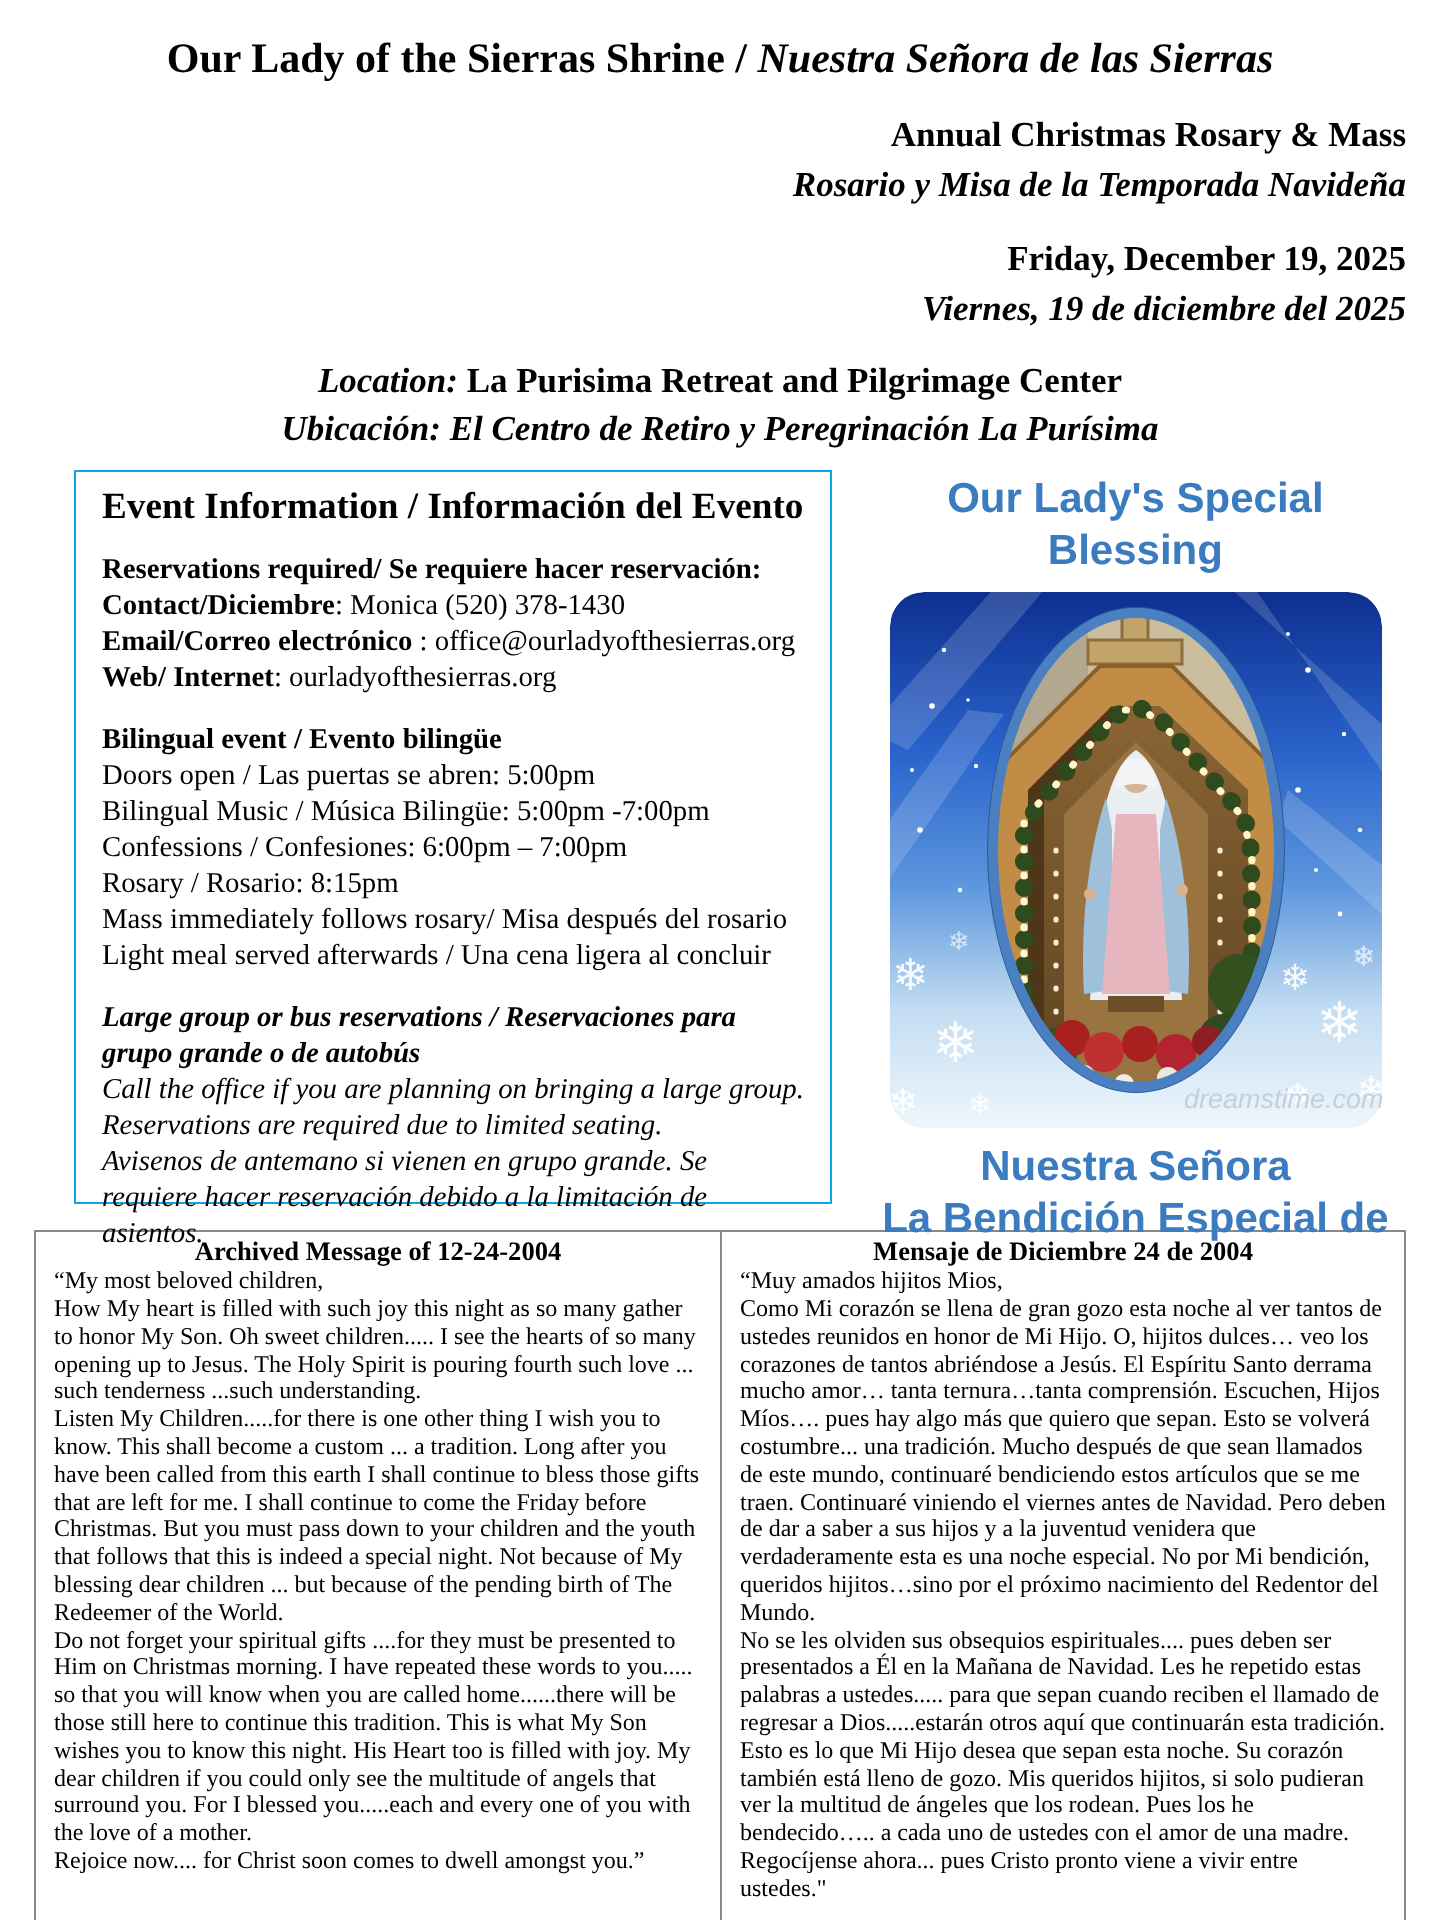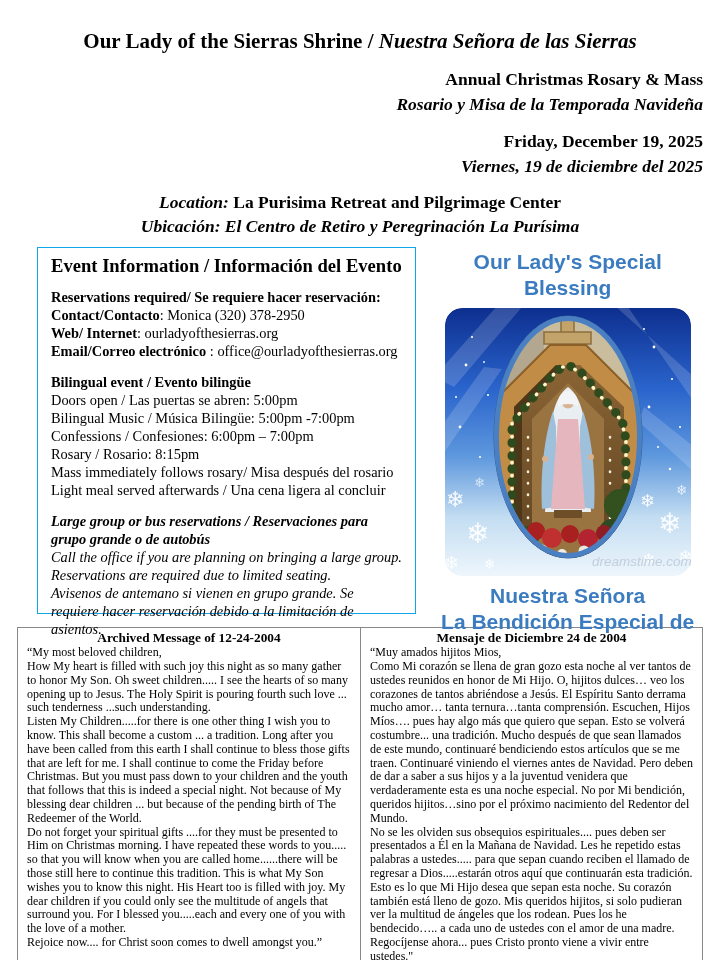--- a/index.html
+++ b/index.html
@@ -1,21 +1,21 @@
 <!DOCTYPE html>
 <html style="--accent: #3b7bbf;"><head>
 <meta charset="utf-8">
 <style>
   * { margin:0; padding:0; box-sizing:border-box; }
   html,body { width:720px; height:960px; background:#fff; overflow:hidden; }
   body { font-family:"Liberation Serif", serif; color:#000; }
   .page { width:720px; height:960px; padding:0 17px; }
 
   
-  .header { text-align:center; padding-top:29px; }
+  .header { text-align:center; padding-top:17px; }
   .title-line { font-size:21px; font-weight:bold; white-space:nowrap; }
   .title-line .it { font-style:italic; }
   .sub-group { margin-top:13px;text-align:right; }
   .sub-line { font-size:17.5px; font-weight:bold; line-height:1.4; }
   .sub-line.it { font-style:italic; }
   .loc-group { margin-top:13px; }
   .loc-line { font-size:17.5px; font-weight:bold; line-height:1.35; }
   .loc-line .it { font-style:italic; }
   .loc-line.it { font-style:italic; }
 
@@ -64,23 +64,23 @@
       <div class="loc-line"><span class="it">Location:</span><span> La Purisima Retreat and Pilgrimage Center</span></div>
       <div class="loc-line it">Ubicación: El Centro de Retiro y Peregrinación La Purísima</div>
     </div>
   </div>
 
   <div class="middle">
 
     <div class="event-box">
       <div class="box-title">Event Information / Información del Evento</div>
       <div class="eline eb">Reservations required/ Se requiere hacer reservación:</div>
-      <div class="eline"><span class="eb">Contact/Contacto</span><span>: Monica (320) 378-2950</span></div>
+      <div class="eline"><span class="eb">Contact/Diciembre</span><span>: Monica (520) 378-1430</span></div>
+      <div class="eline"><span class="eb">Email/Correo electrónico</span><span> : office@ourladyofthesierras.org</span></div>
       <div class="eline"><span class="eb">Web/ Internet</span><span>: ourladyofthesierras.org</span></div>
-      <div class="eline"><span class="eb">Email/Correo electrónico</span><span> : office@ourladyofthesierras.org</span></div>
       <div class="egap"></div>
       <div class="eline eb">Bilingual event / Evento bilingüe</div>
       <div class="eline">Doors open / Las puertas se abren: 5:00pm</div>
       <div class="eline">Bilingual Music / Música Bilingüe: 5:00pm -7:00pm</div>
       <div class="eline">Confessions / Confesiones:  6:00pm – 7:00pm</div>
       <div class="eline">Rosary  / Rosario:  8:15pm</div>
       <div class="eline">Mass immediately follows rosary/ Misa después del rosario</div>
       <div class="eline">Light meal served afterwards / Una cena ligera al concluir</div>
       <div class="egap"></div>
       <div class="ewrap eb">Large group or bus reservations / Reservaciones para grupo grande o de autobús</div>

